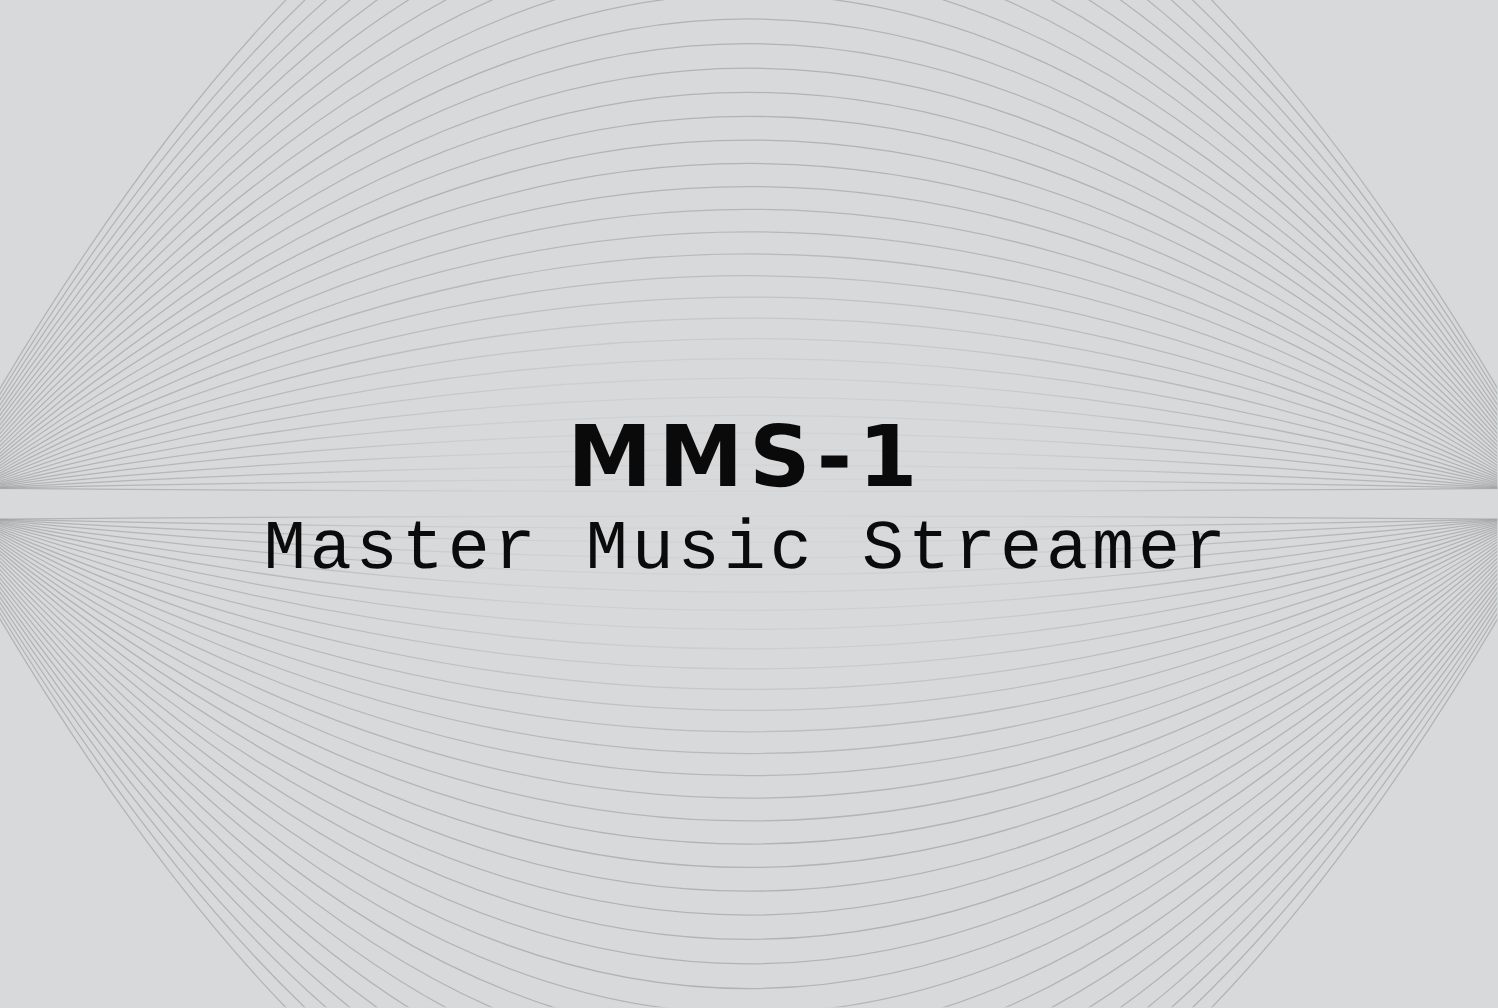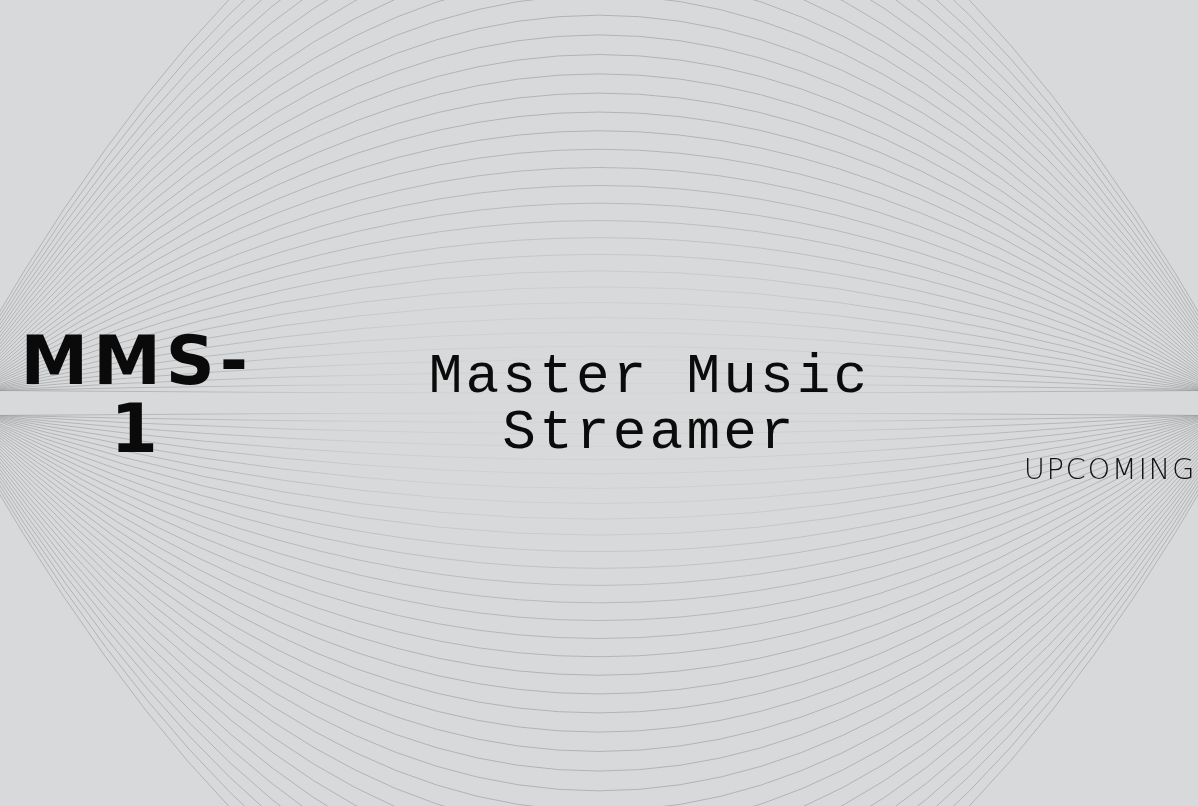--- a/index.html
+++ b/index.html
@@ -30,21 +30,21 @@
       radial-gradient(ellipse 46% 34% at 50% 50%,
         rgba(216,217,218,0.92) 0%,
         rgba(216,217,218,0.70) 45%,
         rgba(216,217,218,0.18) 72%,
         rgba(216,217,218,0) 100%);
   }
   #content {
     position: absolute;
     inset: 0;
     display: flex;
-    flex-direction: row;
+    flex-direction: column;
     align-items: center;
     justify-content: center;
     text-align: center;
   }
   .title {
     font-family: "DejaVu Sans", sans-serif;
     font-size: 68px;
     font-weight: 700;
     letter-spacing: 5px;
     color: #0a0a0a;
@@ -150,16 +150,15 @@
       <path d="M -58.5 391.1470588235294 Q 599 1562.503466477751 1256.5 391.1470588235294" fill="none" stroke="#9a9c9e" stroke-width="1" vector-effect="non-scaling-stroke" opacity="0.62"></path>
       <path d="M -59.5 415.61764705882354 Q 599 -800.1755987635115 1257.5 415.61764705882354" fill="none" stroke="#9a9c9e" stroke-width="1" vector-effect="non-scaling-stroke" opacity="0.62"></path>
       <path d="M -59.5 390.38235294117646 Q 599 1606.1755987635115 1257.5 390.38235294117646" fill="none" stroke="#9a9c9e" stroke-width="1" vector-effect="non-scaling-stroke" opacity="0.62"></path>
     </svg>
 
   <div id="vignette"></div>
 
   <div id="content">
     <h1 class="title">MMS-1</h1>
     <h2 class="subtitle">Master Music Streamer</h2>
-    <div class="kicker">UPCOMING</div>
   </div>
 
 </div>
 
 </body></html>

